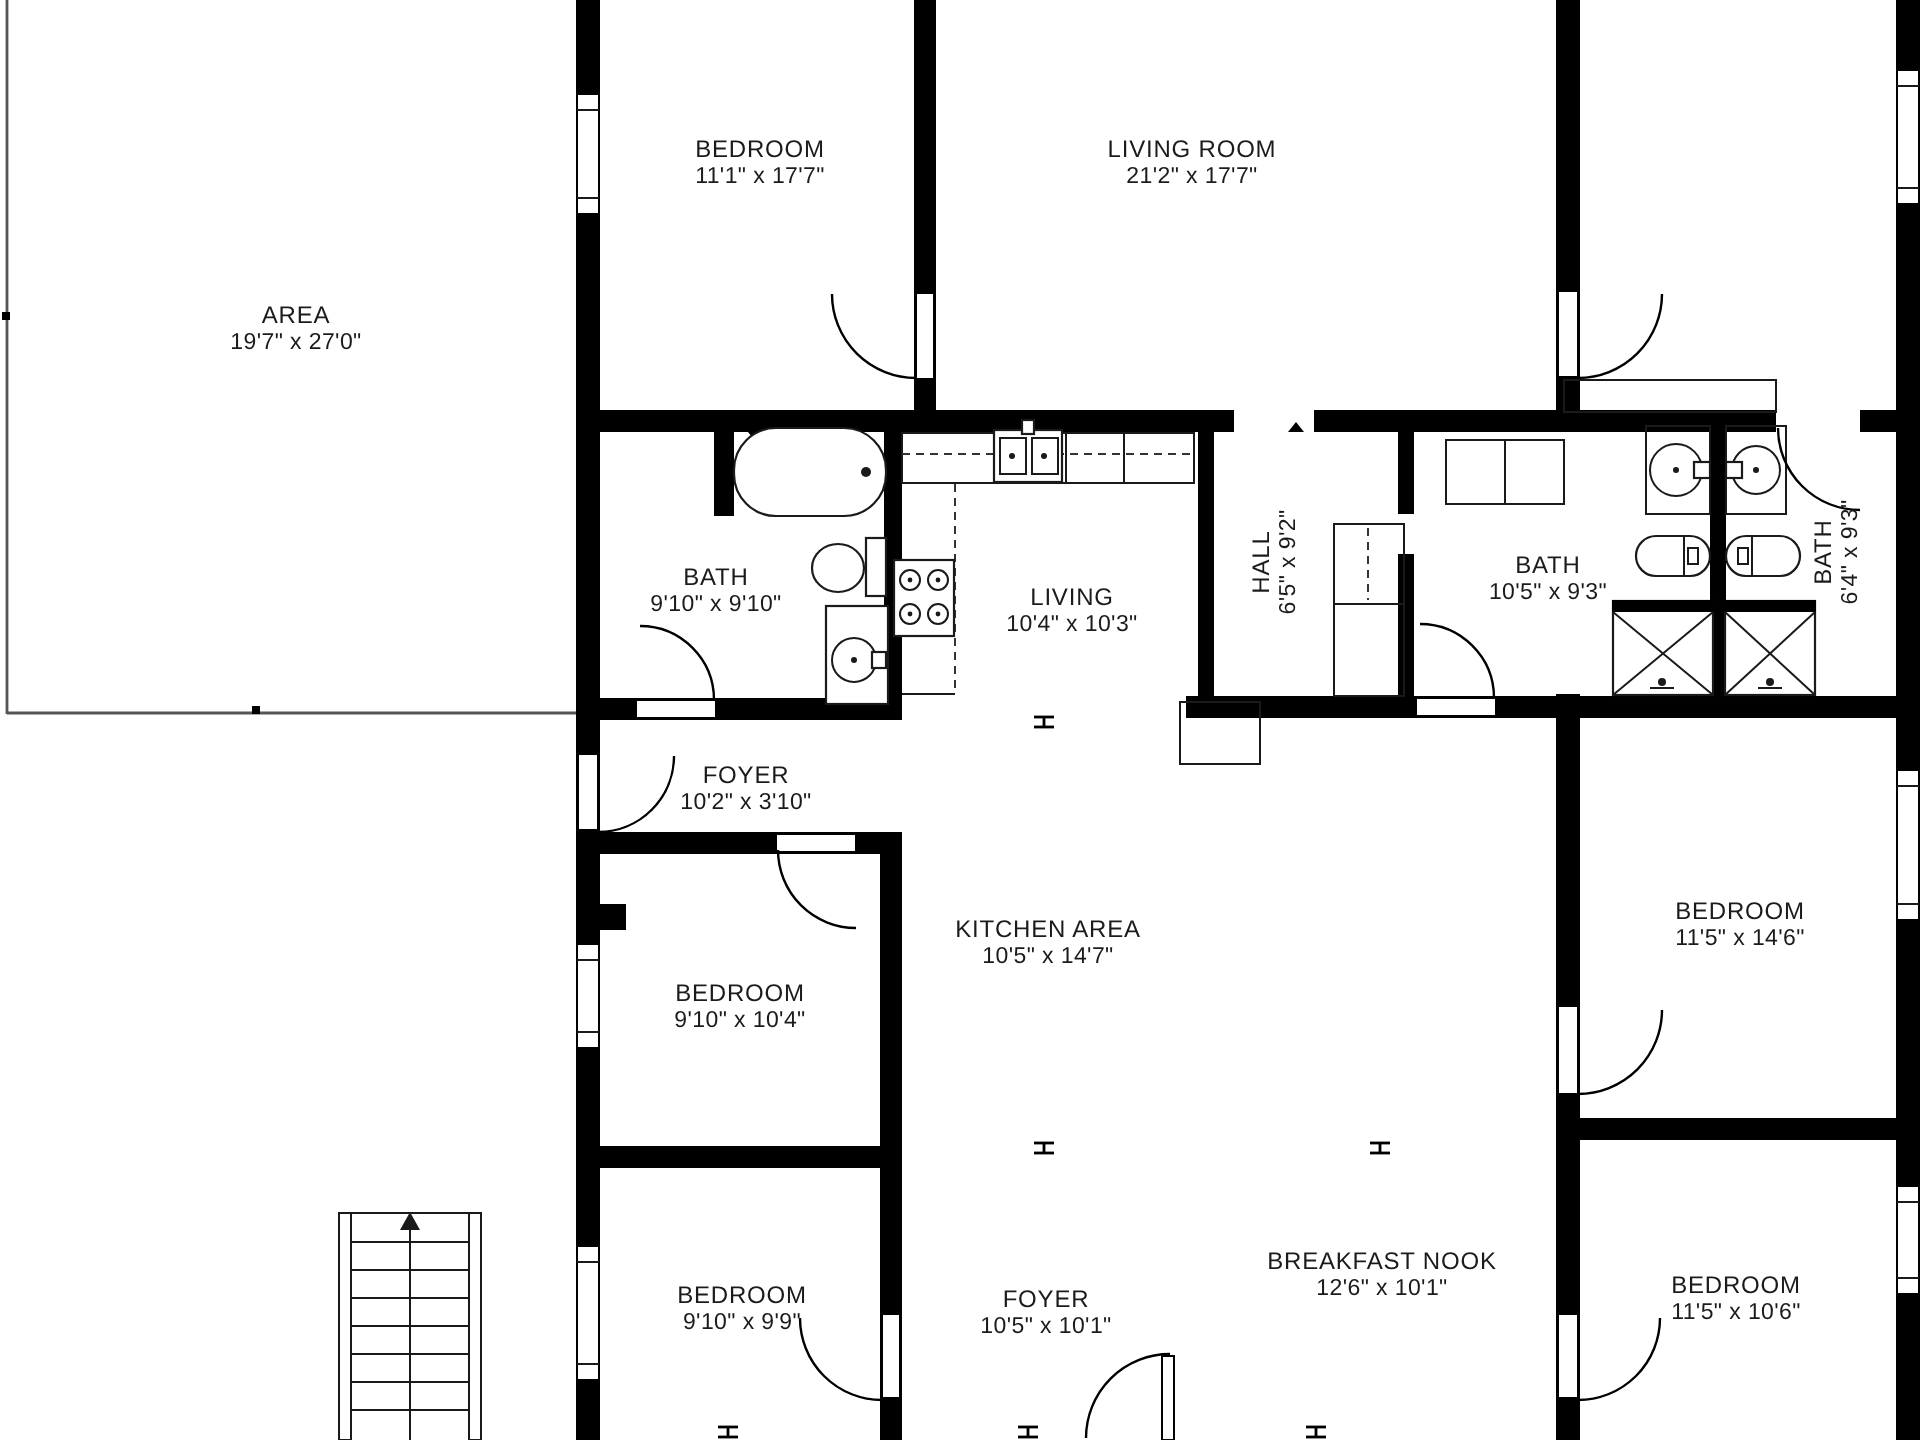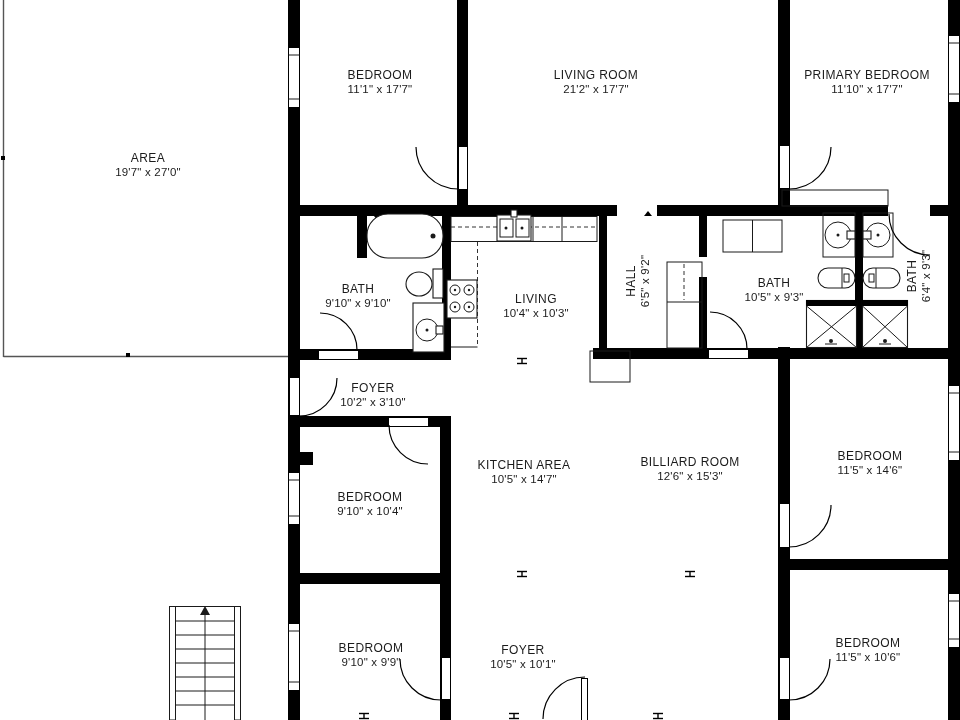--- a/index.html
+++ b/index.html
@@ -297,24 +297,20 @@
     <span class="dims">19'7" x 27'0"</span>
   </div>
   <div class="room-label" style="left:380px;top:82px">
     <span class="name">BEDROOM</span>
     <span class="dims">11'1" x 17'7"</span>
   </div>
   <div class="room-label" style="left:596px;top:82px">
     <span class="name">LIVING ROOM</span>
     <span class="dims">21'2" x 17'7"</span>
   </div>
-  <div class="room-label" style="left:867px;top:82px">
-    <span class="name">PRIMARY BEDROOM</span>
-    <span class="dims">11'10" x 17'7"</span>
-  </div>
   <div class="room-label" style="left:358px;top:296px">
     <span class="name">BATH</span>
     <span class="dims">9'10" x 9'10"</span>
   </div>
   <div class="room-label" style="left:536px;top:306px">
     <span class="name">LIVING</span>
     <span class="dims">10'4" x 10'3"</span>
   </div>
   <div class="room-label vertical" style="left:638px;top:281px">
     <span class="name">HALL</span>
@@ -333,34 +329,34 @@
     <span class="dims">10'2" x 3'10"</span>
   </div>
   <div class="room-label" style="left:370px;top:504px">
     <span class="name">BEDROOM</span>
     <span class="dims">9'10" x 10'4"</span>
   </div>
   <div class="room-label" style="left:524px;top:472px">
     <span class="name">KITCHEN AREA</span>
     <span class="dims">10'5" x 14'7"</span>
   </div>
-  <div class="room-label" style="left:690px;top:469px">
-    <span class="name">BILLIARD ROOM</span>
-    <span class="dims">12'6" x 15'3"</span>
-  </div>
   <div class="room-label" style="left:870px;top:463px">
     <span class="name">BEDROOM</span>
     <span class="dims">11'5" x 14'6"</span>
   </div>
   <div class="room-label" style="left:371px;top:655px">
     <span class="name">BEDROOM</span>
     <span class="dims">9'10" x 9'9"</span>
   </div>
   <div class="room-label" style="left:523px;top:657px">
     <span class="name">FOYER</span>
     <span class="dims">10'5" x 10'1"</span>
   </div>
+  <div class="room-label" style="left:691px;top:638px">
+    <span class="name">BREAKFAST NOOK</span>
+    <span class="dims">12'6" x 10'1"</span>
+  </div>
   <div class="room-label" style="left:868px;top:650px">
     <span class="name">BEDROOM</span>
     <span class="dims">11'5" x 10'6"</span>
   </div>
 
 </div>
 
 </body></html>

